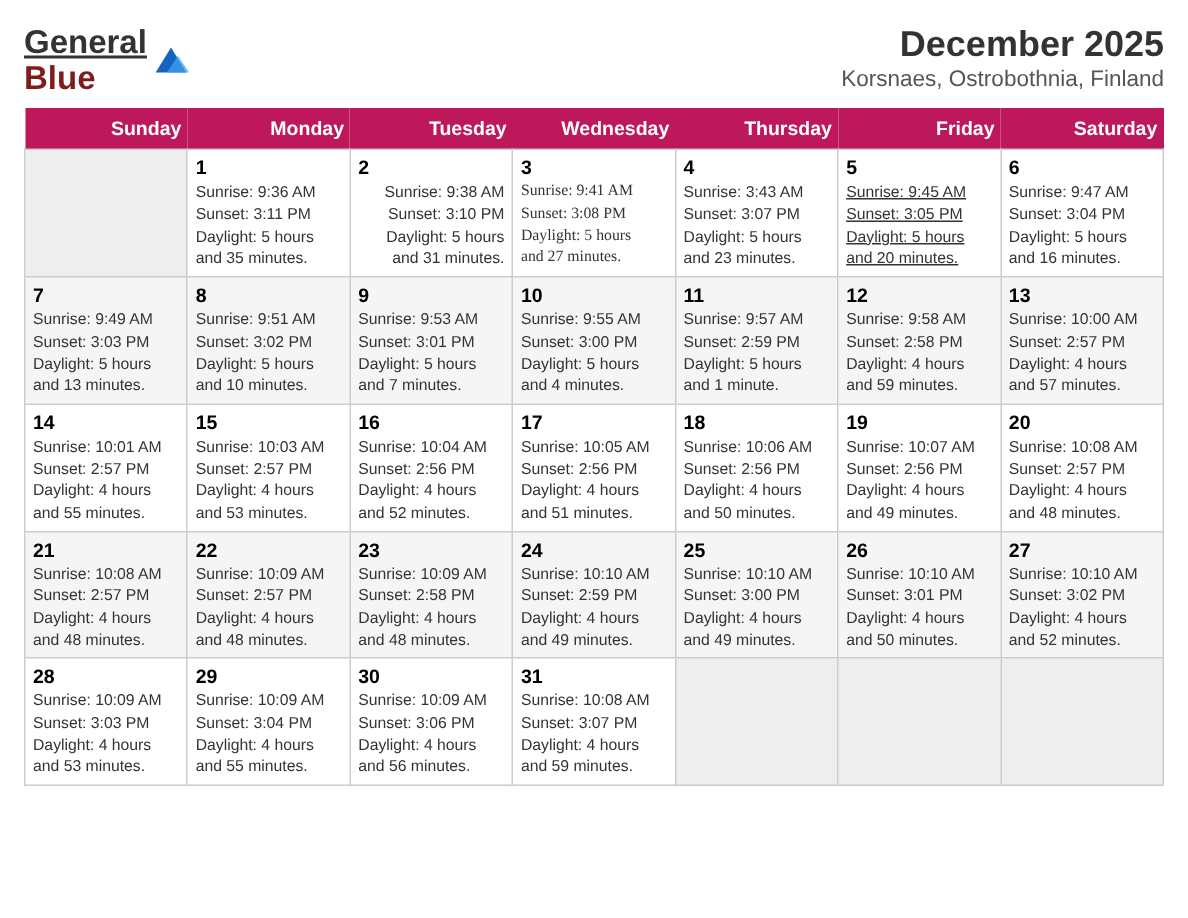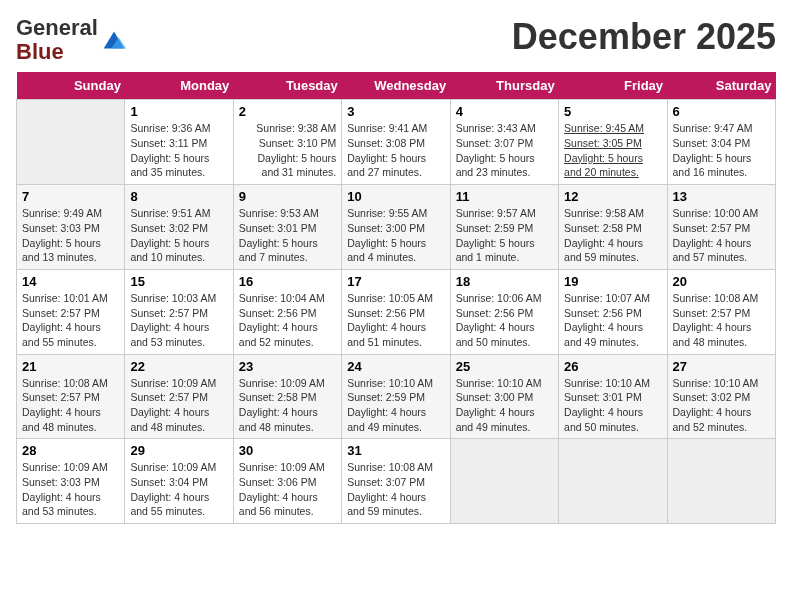--- a/index.html
+++ b/index.html
@@ -18,32 +18,32 @@
     }
     .logo {
       display: flex;
       align-items: center;
     }
     .logo-text {
       font-size: 22px;
       font-weight: bold;
       line-height: 1.1;
     }
-    .logo-general { color: #333; }
+    .logo-general { color: #333; text-decoration: underline; }
     .logo-blue { color: #7f1d1d; }
     .logo-icon {
       width: 28px;
       height: 28px;
       margin-left: 2px;
     }
     .title-block {
       text-align: right;
     }
     .month-title {
-      font-size: 36px;
+      font-size: 24px;
       font-weight: bold;
       color: #333;
     }
     .location {
       font-size: 15px;
       color: #555;
     }
     table {
       width: 100%;
       border-collapse: collapse;
@@ -95,20 +95,21 @@
         </span>
         <svg class="logo-icon" viewBox="0 0 30 30">
           <polygon points="4,24 15,6 26,24" fill="#1565c0"></polygon>
           <polygon points="12,24 20,12 28,24" fill="#42a5f5" opacity="0.7"></polygon>
         </svg>
       </div>
     </div>
   </div>
   <div class="title-block">
     <div class="month-title">December 2025</div>
+    <div class="location">Korsnaes, Ostrobothnia, Finland</div>
   </div>
 </div>
 
 <table>
   <thead>
     <tr>
     <th>Sunday</th>
         <th>Monday</th>
         <th>Tuesday</th>
         <th>Wednesday</th>
@@ -129,21 +130,21 @@
         </td>
         <td>
           <span class="day-num">2</span>
           <div class="cell-text" style="white-space: pre-line; text-align: right;">Sunrise: 9:38 AM
 Sunset: 3:10 PM
 Daylight: 5 hours
 and 31 minutes.</div>
         </td>
         <td>
           <span class="day-num">3</span>
-          <div class="cell-text" style="white-space: pre-line;">Sunrise: 9:41 AM
+          <div class="cell-text" style="white-space: pre-line; font-family: Liberation Serif, serif;">Sunrise: 9:41 AM
 Sunset: 3:08 PM
 Daylight: 5 hours
 and 27 minutes.</div>
         </td>
         <td>
           <span class="day-num">4</span>
           <div class="cell-text" style="white-space: pre-line;">Sunrise: 3:43 AM
 Sunset: 3:07 PM
 Daylight: 5 hours
 and 23 minutes.</div>

